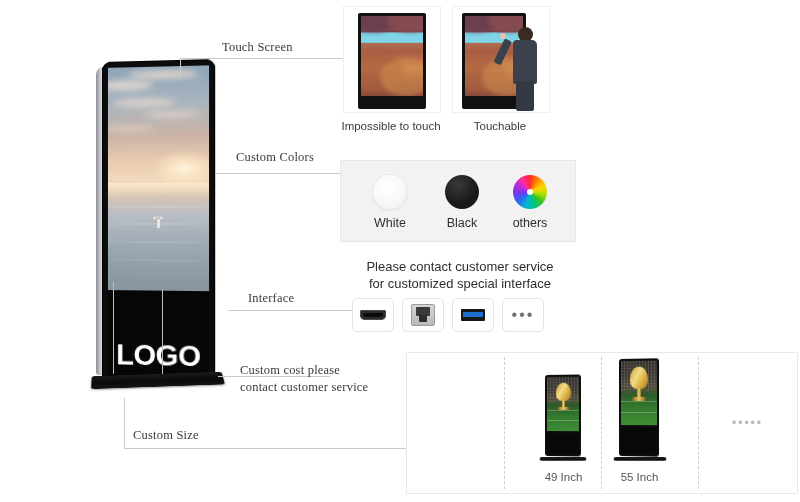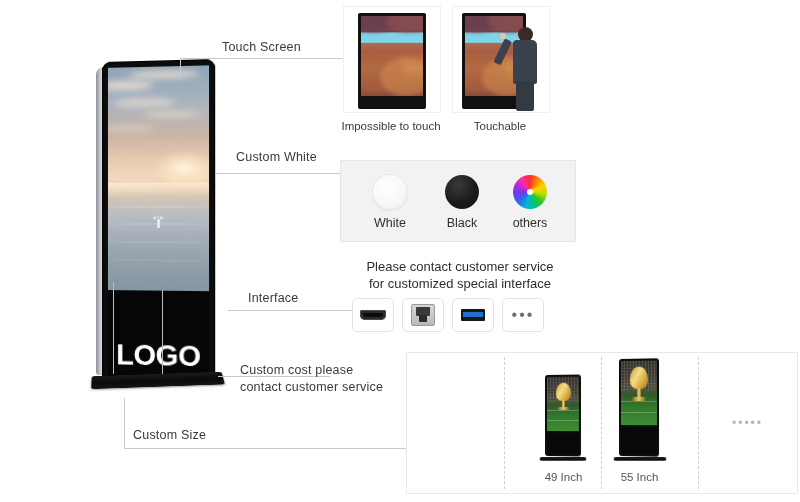--- a/index.html
+++ b/index.html
@@ -18,20 +18,21 @@
   
   .lead-line{position:absolute;background:#c9c9c9;}
   .lead-h{height:1px;}
   .lead-v{width:1px;}
   .callout-label{
     position:absolute;
     font-size:12.5px;
     color:#3a3a3a;
     letter-spacing:.2px;
     white-space:nowrap;
+    font-family:Liberation Serif, serif;
   }
   .callout-label.multi{white-space:normal;line-height:1.35;}
 
   
   #main-kiosk{left:88px;top:62px;width:140px;height:340px;}
   .kiosk-body{
     position:absolute;left:14px;top:0;width:112px;height:318px;
     background:#0c0c0c;
     border-radius:9px 9px 3px 3px;
     box-shadow:0 0 0 1px #000 inset;
@@ -208,21 +209,21 @@
     <div class="logo-pin" style="left:25px;top:220px;height:92px;"></div>
     <div class="logo-pin" style="left:74px;top:228px;height:88px;"></div>
     <div class="kiosk-base"></div>
   </div>
 
   <div class="lead-line lead-v abs" style="left:180px;top:58px;height:22px;"></div>
   <div class="lead-line lead-h abs" style="left:180px;top:58px;width:165px;"></div>
   <div class="callout-label" id="lbl-touch" style="left:222px;top:40px;">Touch Screen</div>
 
   <div class="lead-line lead-h abs" style="left:215px;top:173px;width:130px;"></div>
-  <div class="callout-label" style="left:236px;top:150px;">Custom White</div>
+  <div class="callout-label" style="left:236px;top:150px;">Custom Colors</div>
 
   <div class="lead-line lead-h abs" style="left:228px;top:310px;width:125px;"></div>
   <div class="callout-label" style="left:248px;top:291px;">Interface</div>
 
   <div class="lead-line lead-h abs" style="left:218px;top:376px;width:112px;"></div>
   <div class="callout-label multi" style="left:240px;top:362px;width:160px;">
     <span>Custom cost please</span><br>
     <span>contact customer service</span>
   </div>
 

